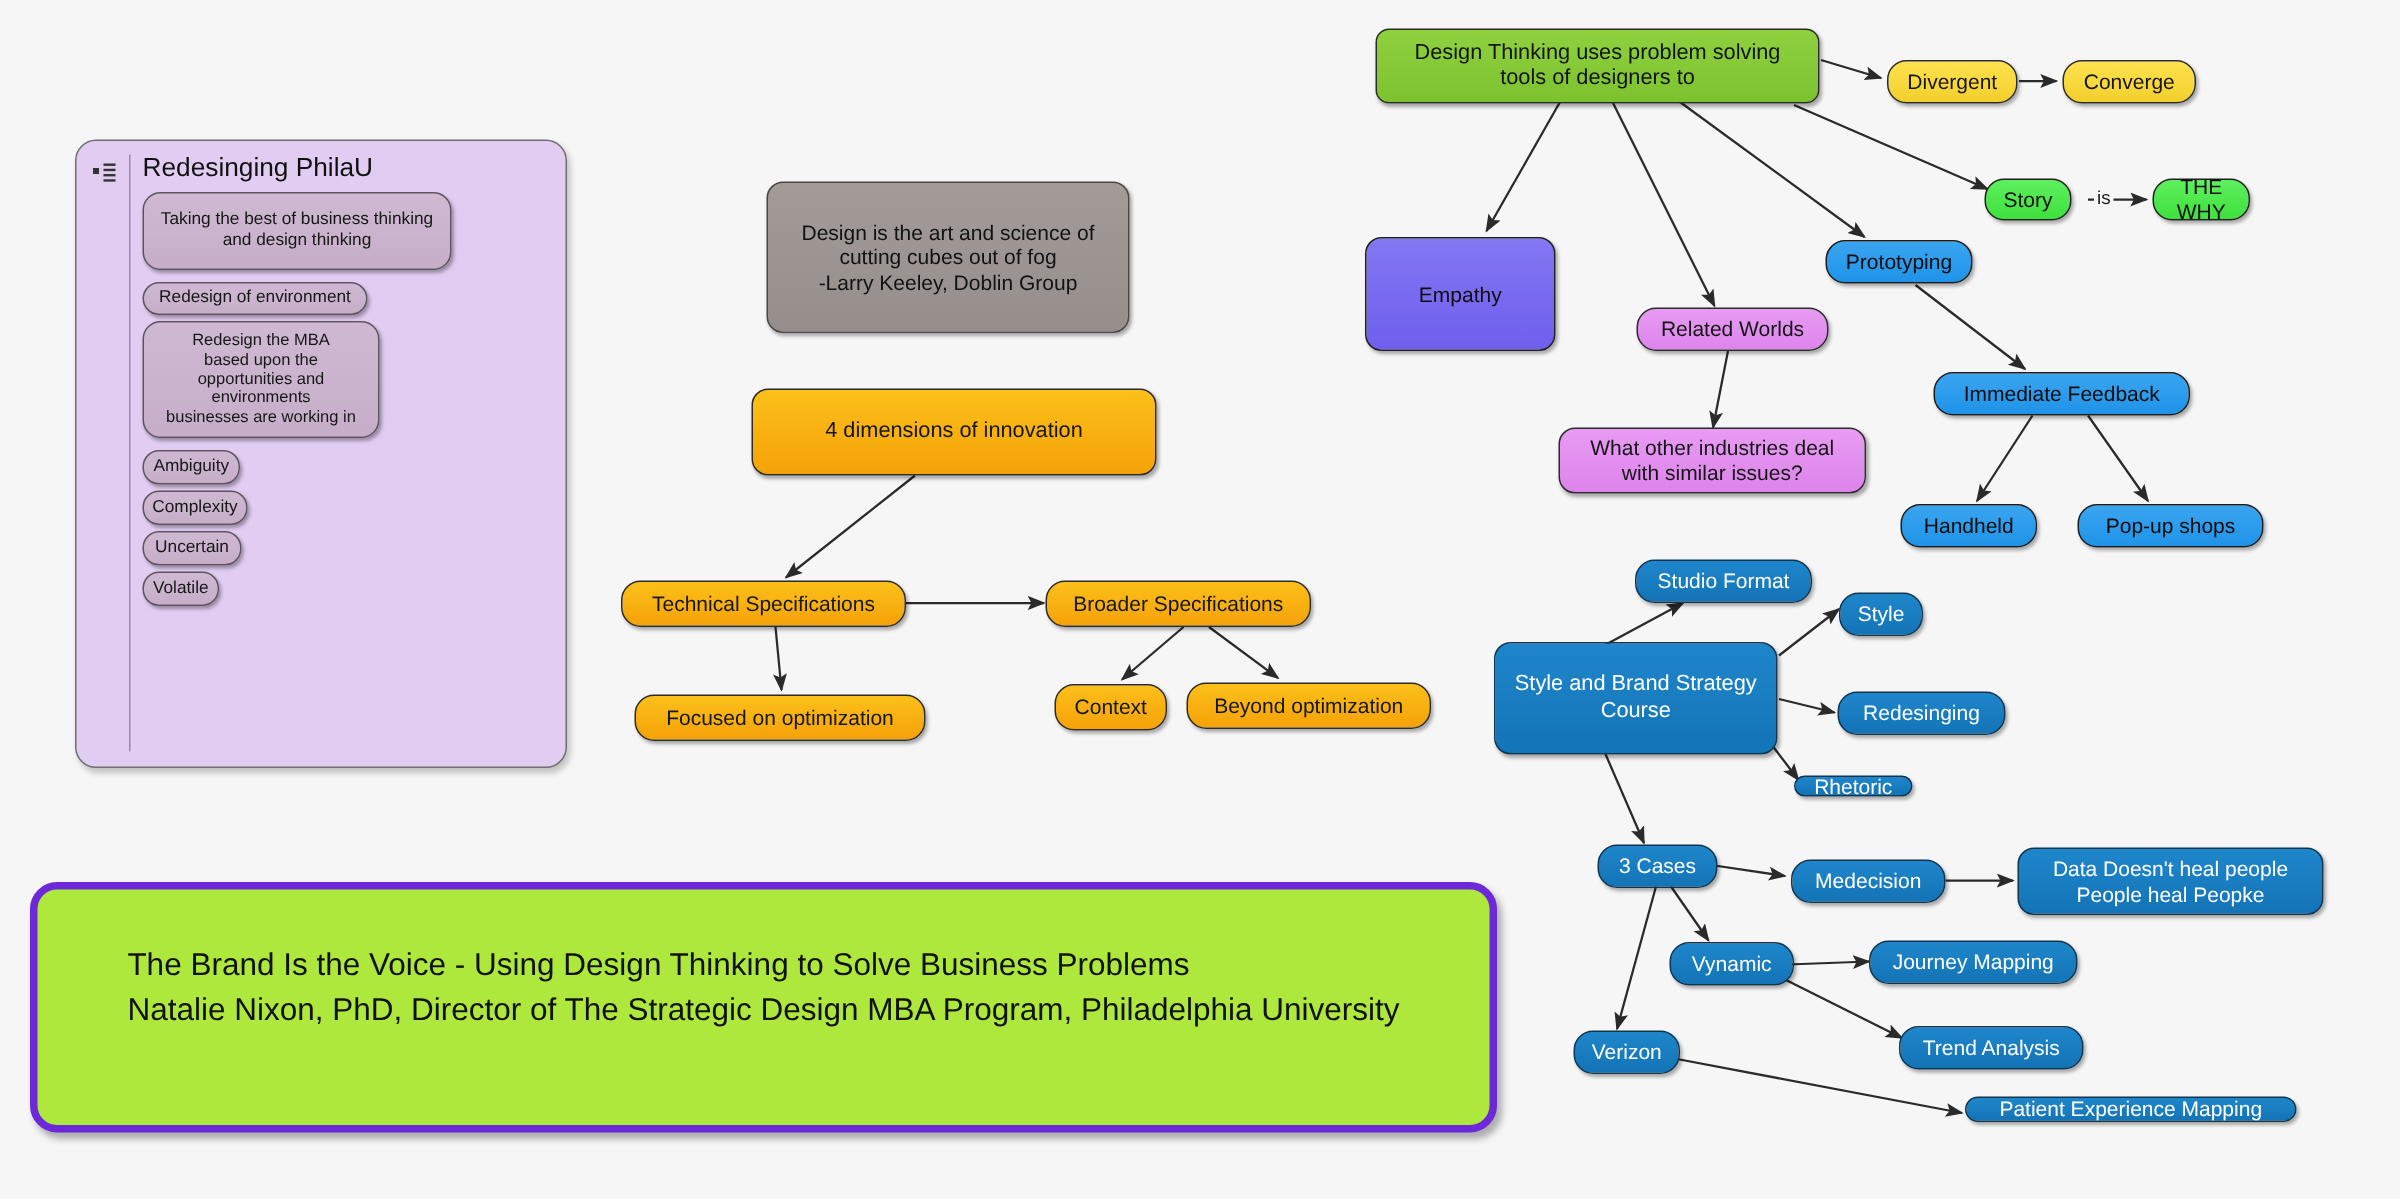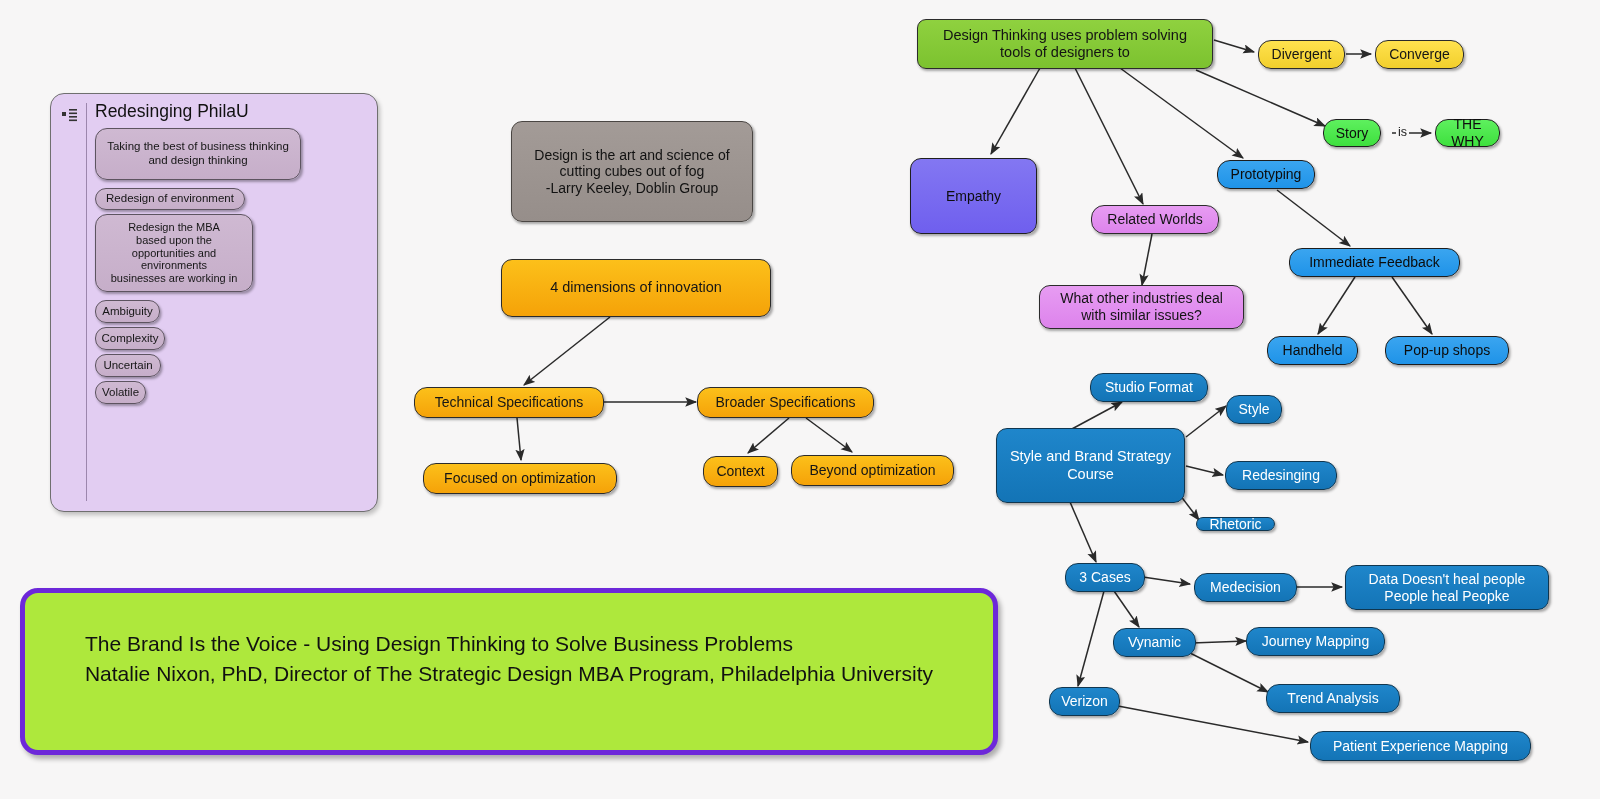--- a/index.html
+++ b/index.html
@@ -225,24 +225,24 @@
 
   <div class="node n-bluedk" style="left:1194px;top:573px;width:103px;height:29px;border-radius:13px;font-size:14px;">Medecision</div>
 
   <div class="node n-bluedk" style="left:1345px;top:565px;width:204px;height:45px;border-radius:11px;font-size:14px;">Data Doesn't heal people
 People heal Peopke</div>
 
   <div class="node n-bluedk" style="left:1113px;top:628px;width:83px;height:29px;border-radius:13px;font-size:14px;">Vynamic</div>
 
   <div class="node n-bluedk" style="left:1246px;top:627px;width:139px;height:29px;border-radius:13px;font-size:14px;">Journey Mapping</div>
 
-  <div class="node n-bluedk" style="left:1266px;top:684px;width:134px;height:29px;border-radius:13px;font-size:14px;">Trend Analysis</div>
+  <div class="node n-bluedk" style="left:1266px;top:684px;width:123px;height:29px;border-radius:13px;font-size:14px;">Trend Analysis</div>
 
   <div class="node n-bluedk" style="left:1049px;top:687px;width:71px;height:29px;border-radius:13px;font-size:14px;">Verizon</div>
 
-  <div class="node n-bluedk" style="left:1310px;top:731px;width:221px;height:30px;border-radius:13px;font-size:14px;">Patient Experience Mapping</div>
+  <div class="node n-bluedk" style="left:1310px;top:731px;width:221px;height:17px;border-radius:13px;font-size:14px;">Patient Experience Mapping</div>
 
   <div class="banner" style="left:20px;top:588px;width:978px;height:167px;">
     <div class="banner-text">The Brand Is the Voice - Using Design Thinking to Solve Business Problems
 Natalie Nixon, PhD, Director of The Strategic Design MBA Program, Philadelphia University</div>
   </div>
 
 </div>
 
 </body></html>

